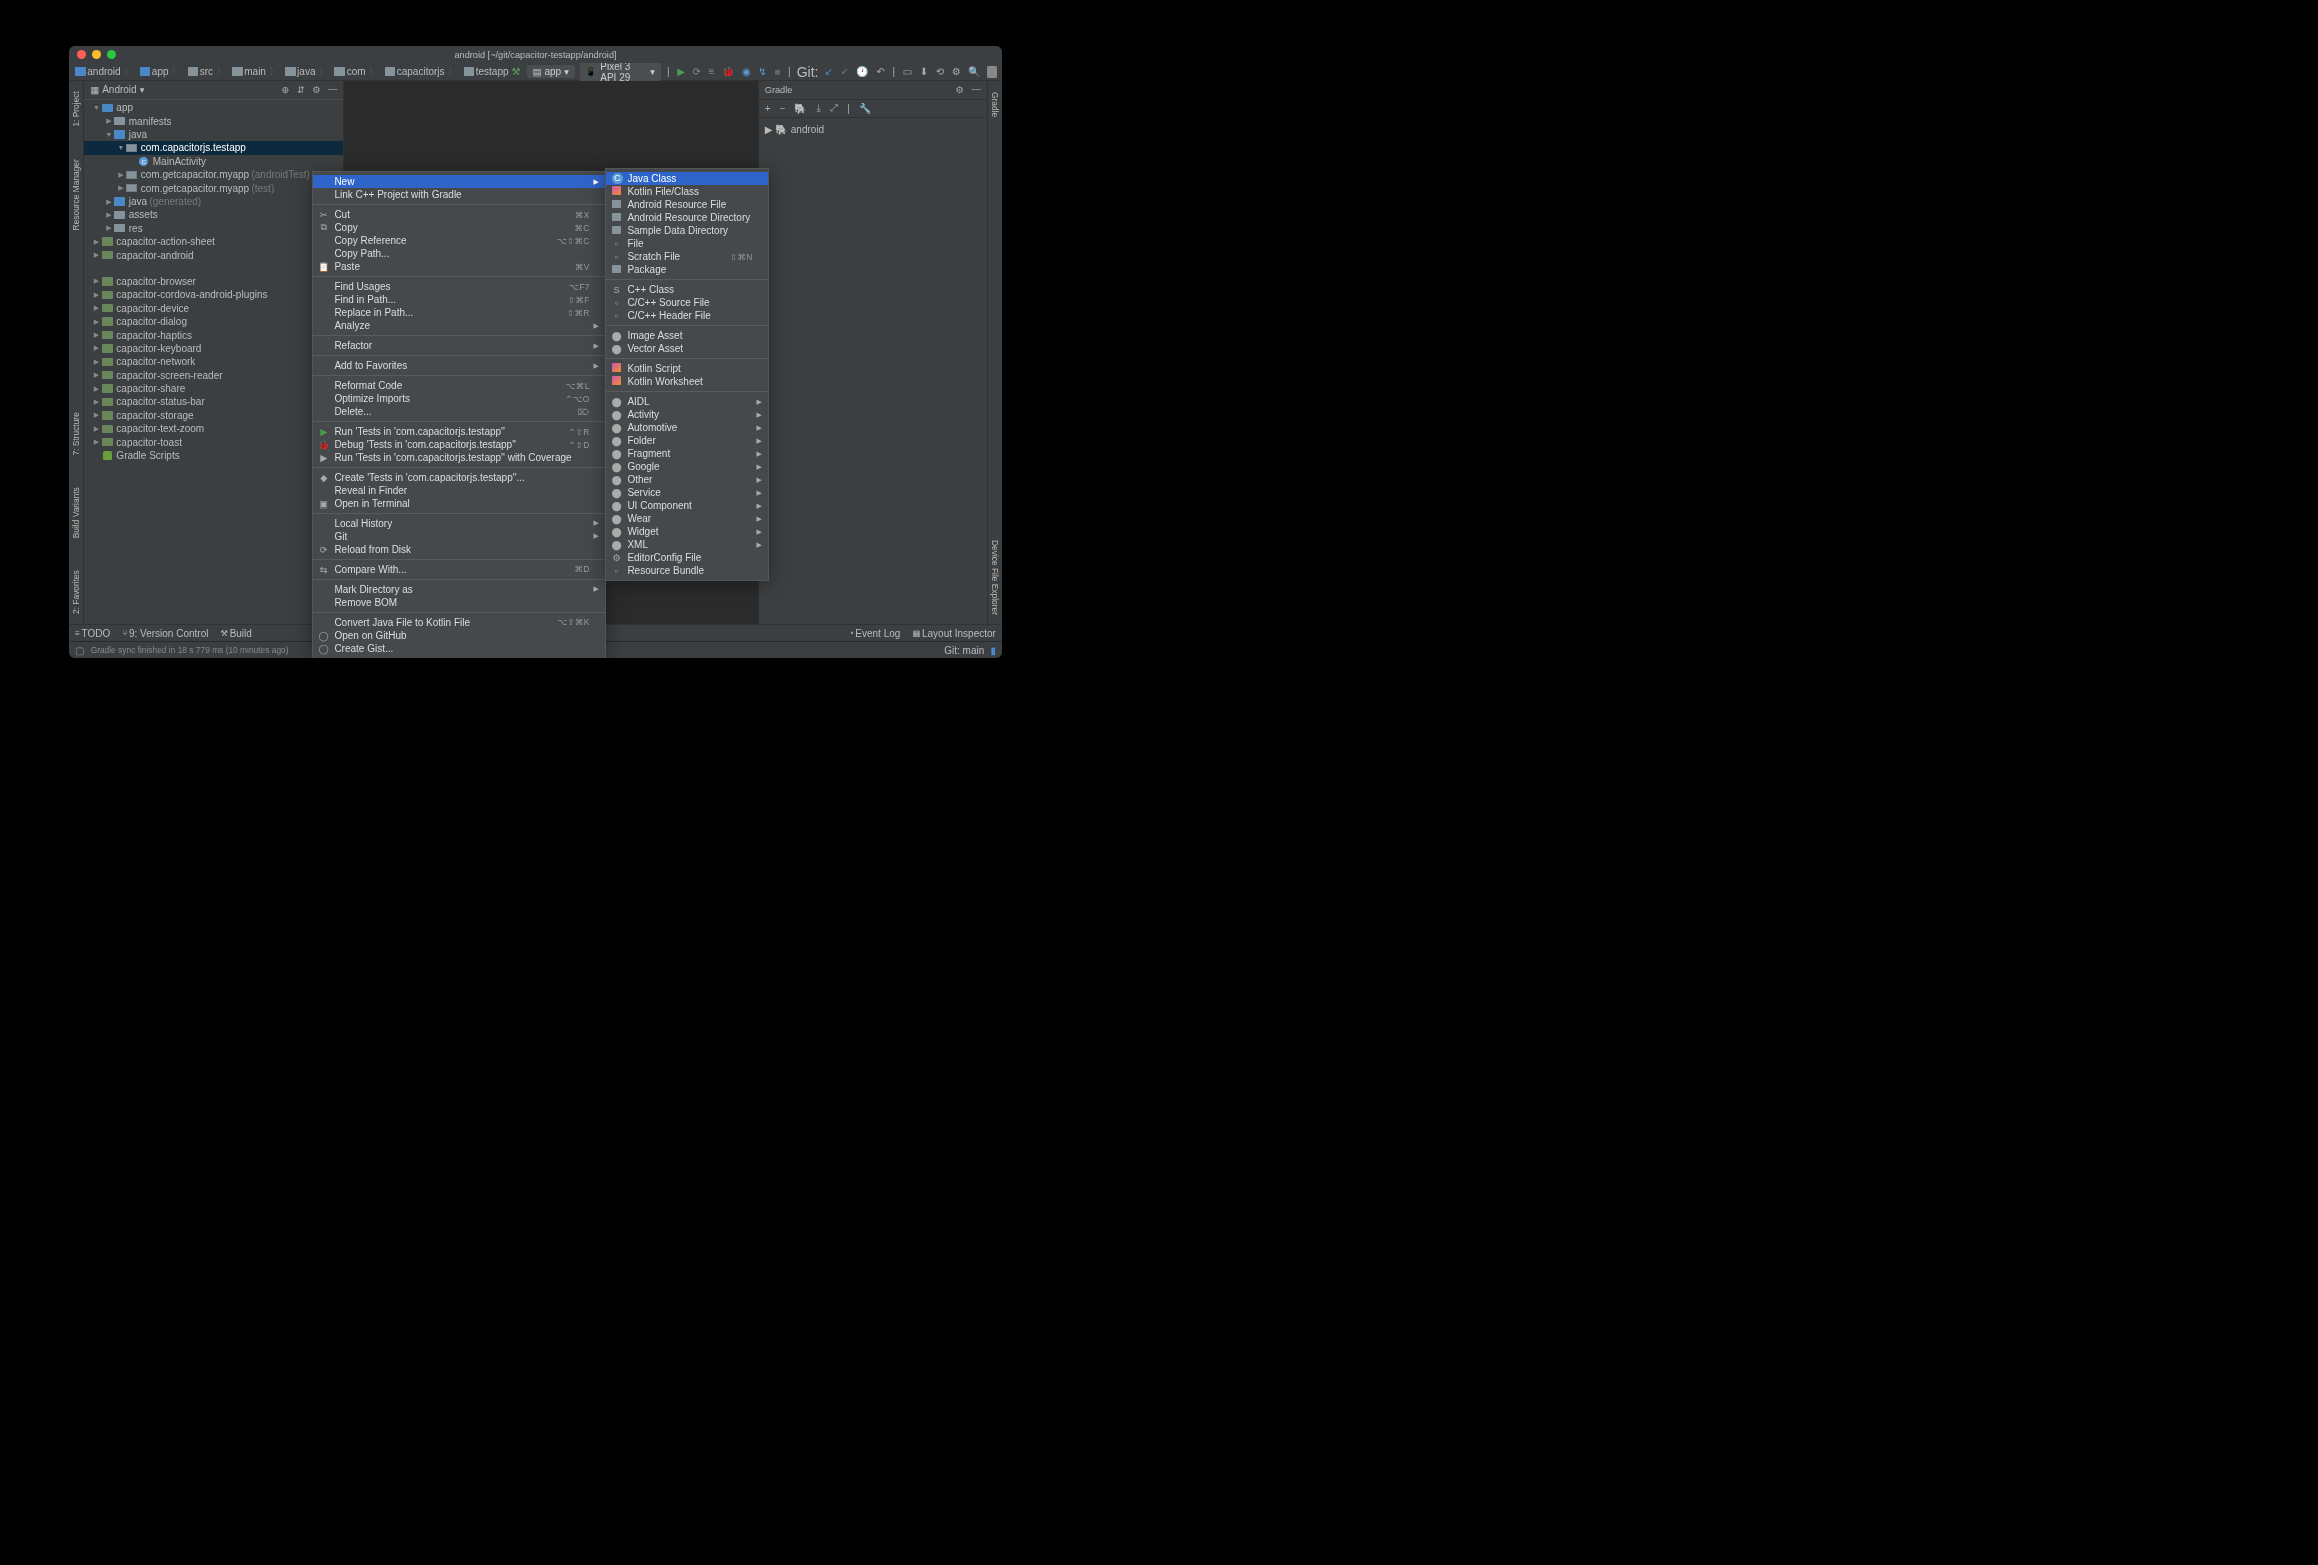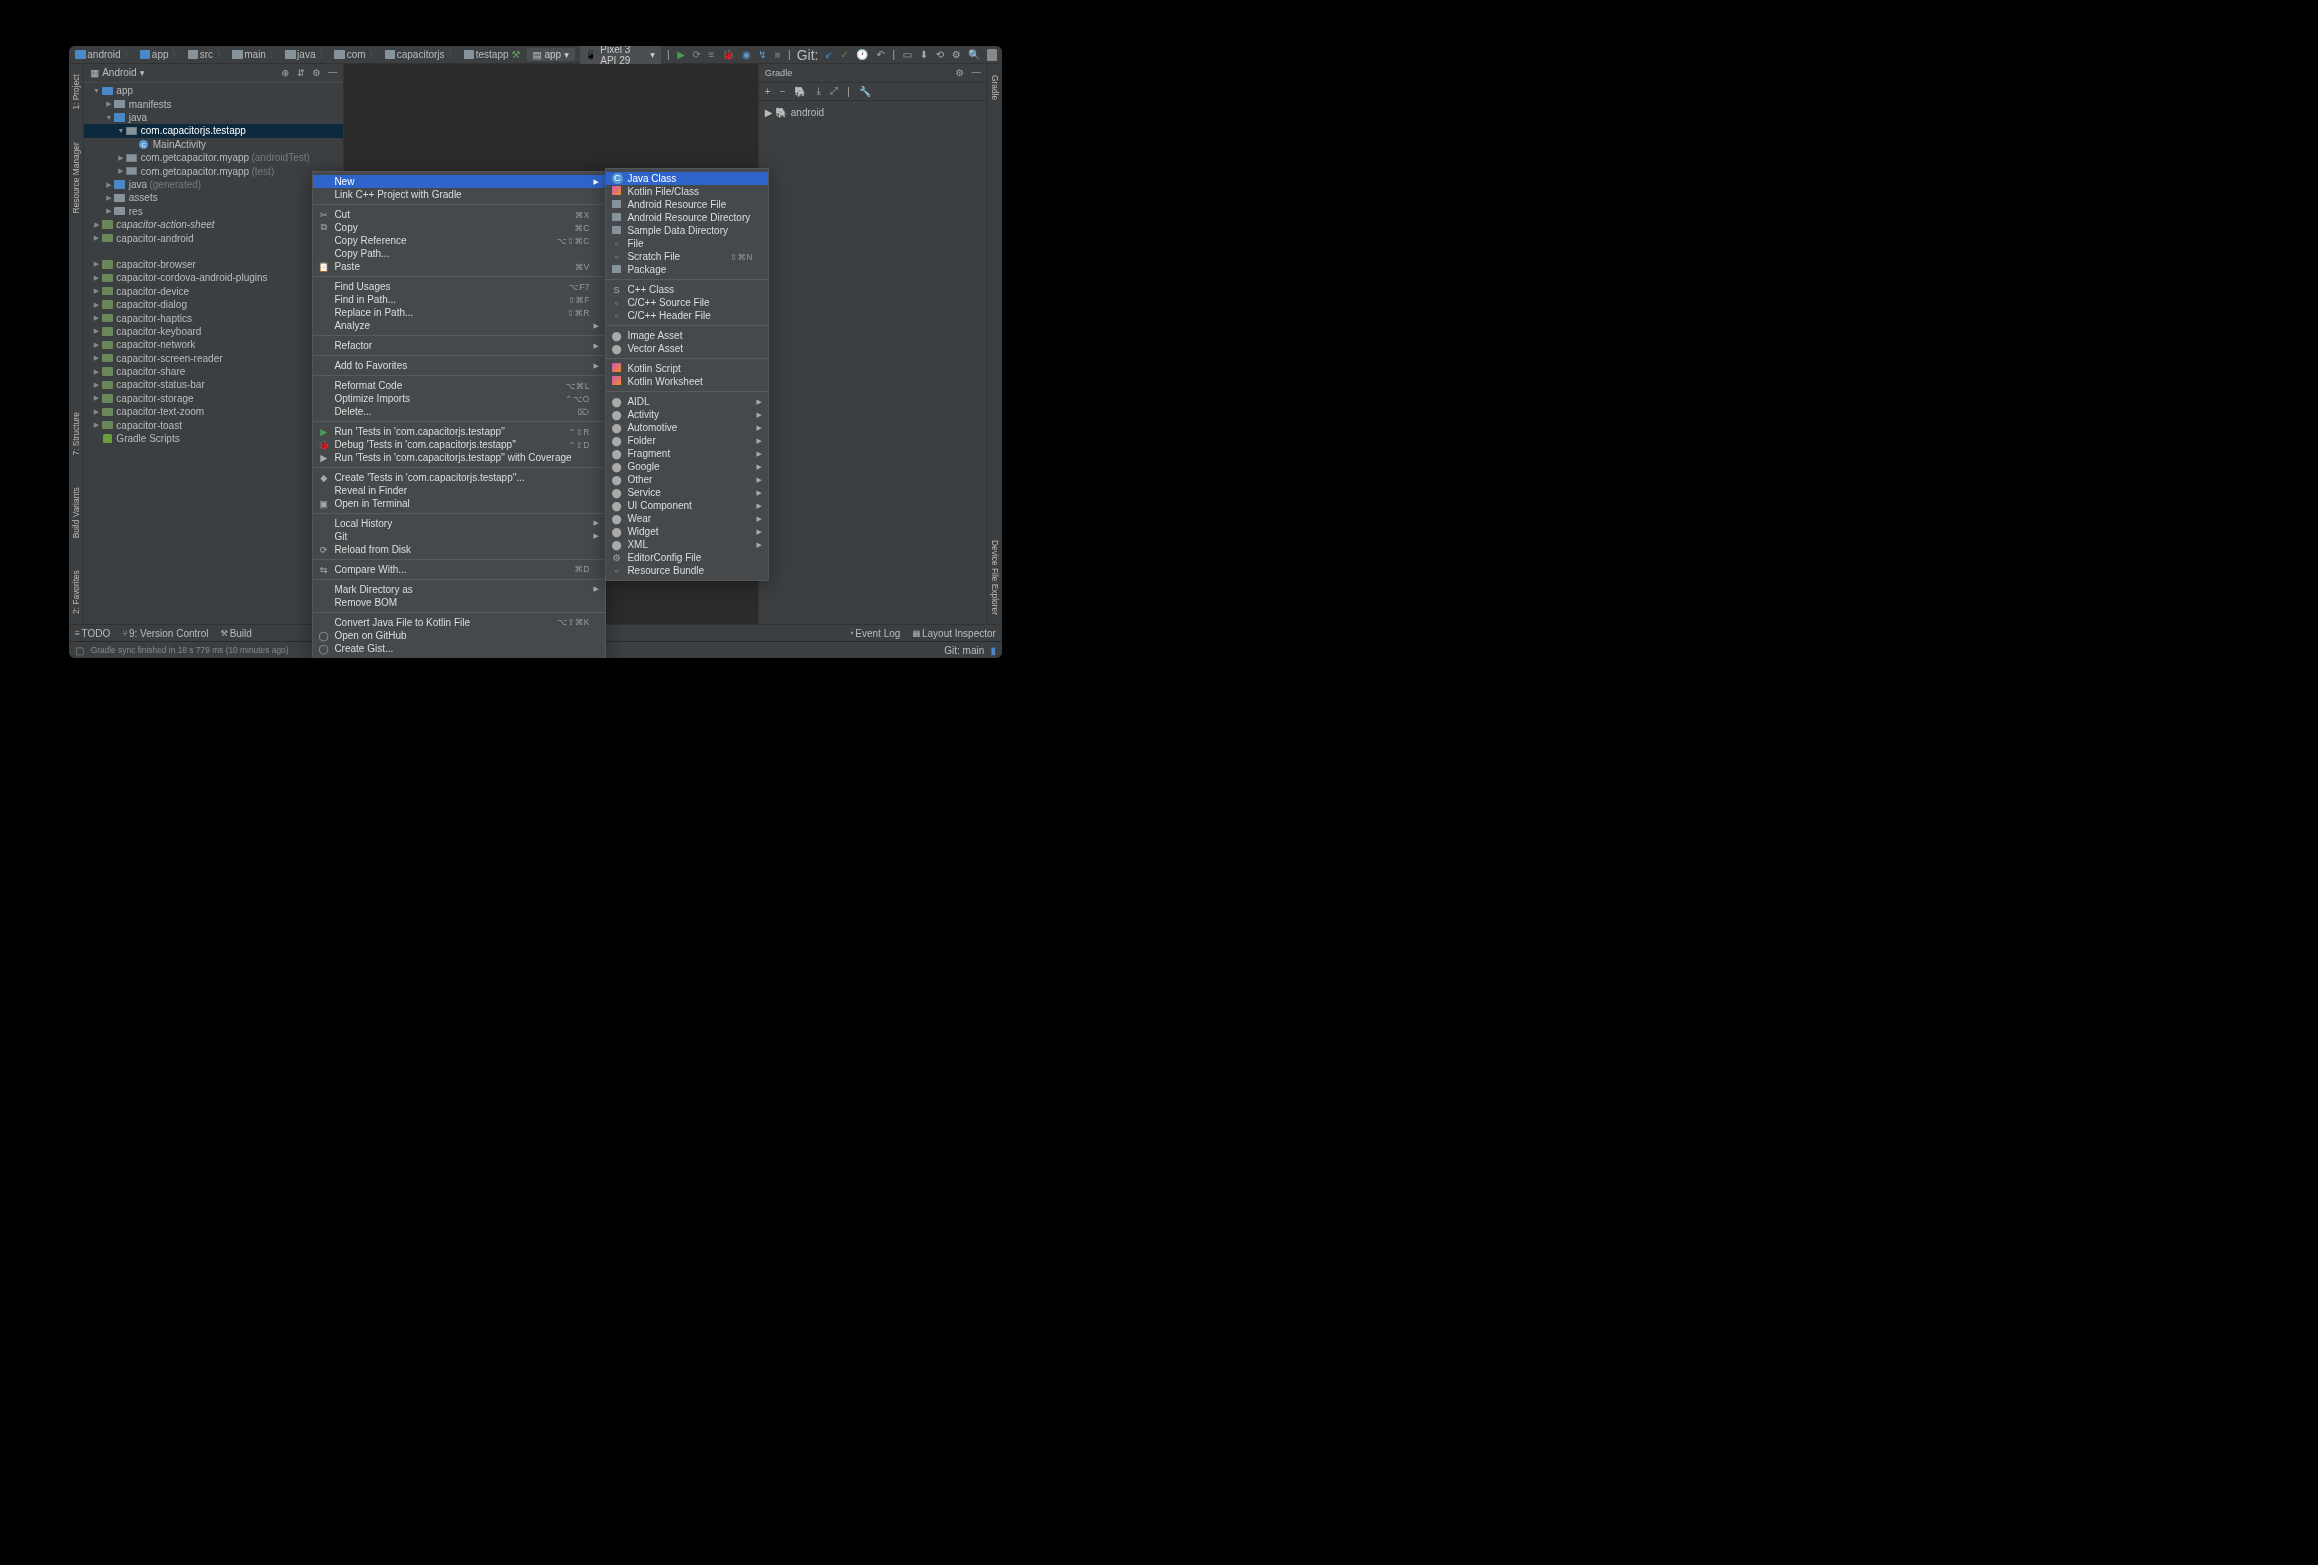--- a/index.html
+++ b/index.html
@@ -99,20 +99,28 @@
 .ctx-item.highlight .mi { color:#fff; }
 .kt { width:9.2px;height:9.2px;background:linear-gradient(135deg,#c757bc 0%,#f68e1f 100%);display:inline-block;border-radius:0.8px; }
 .dir-i { width:9.2px;height:7.6px;background:#87939a;display:inline-block;border-radius:0.8px; }
 
 </style>
 </head>
 <body>
 
 <div class="window">
 
+  <div class="titlebar">
+    <div class="traffic">
+      <span class="tc-red"></span>
+      <span class="tc-yellow"></span>
+      <span class="tc-green"></span>
+    </div>
+    <div class="title">android [~/git/capacitor-testapp/android]</div>
+  </div>
 
   <div class="navbar">
     <div class="crumbs" id="crumbs">
         <span class="crumb">
           <span class="folder-ico mod"></span>
           <span>android</span>
           <span class="sep">〉</span>
         </span>
         <span class="crumb">
           <span class="folder-ico mod"></span>
@@ -264,21 +272,21 @@
             </span>
             <span>assets</span>
           </div>
           <div class="node" style="padding-left: 20px;">
             <span class="arrow closed"></span>
             <span class="ico">
               <span class="folder "></span>
             </span>
             <span>res</span>
           </div>
-          <div class="node" style="padding-left: 7.6px; font-style: italic;">
+          <div class="node" style="padding-left: 7.6px;">
             <span class="arrow closed"></span>
             <span class="ico">
               <span class="lib"></span>
             </span>
             <span>capacitor-action-sheet</span>
           </div>
           <div class="node" style="padding-left: 7.6px;">
             <span class="arrow closed"></span>
             <span class="ico">
               <span class="lib"></span>

